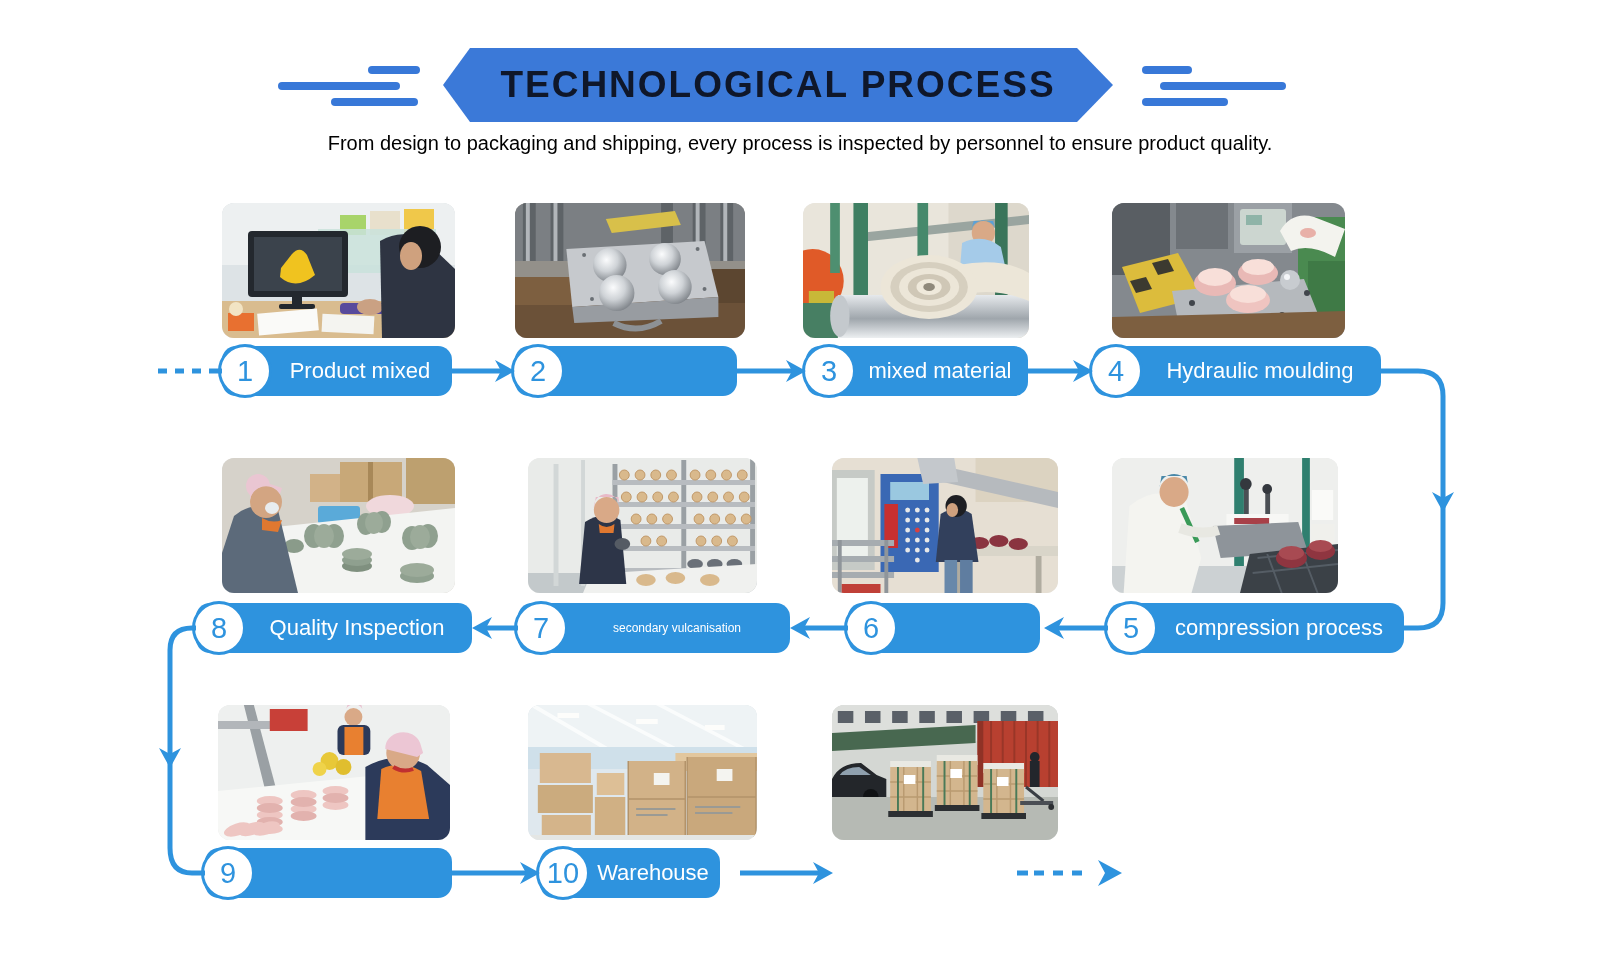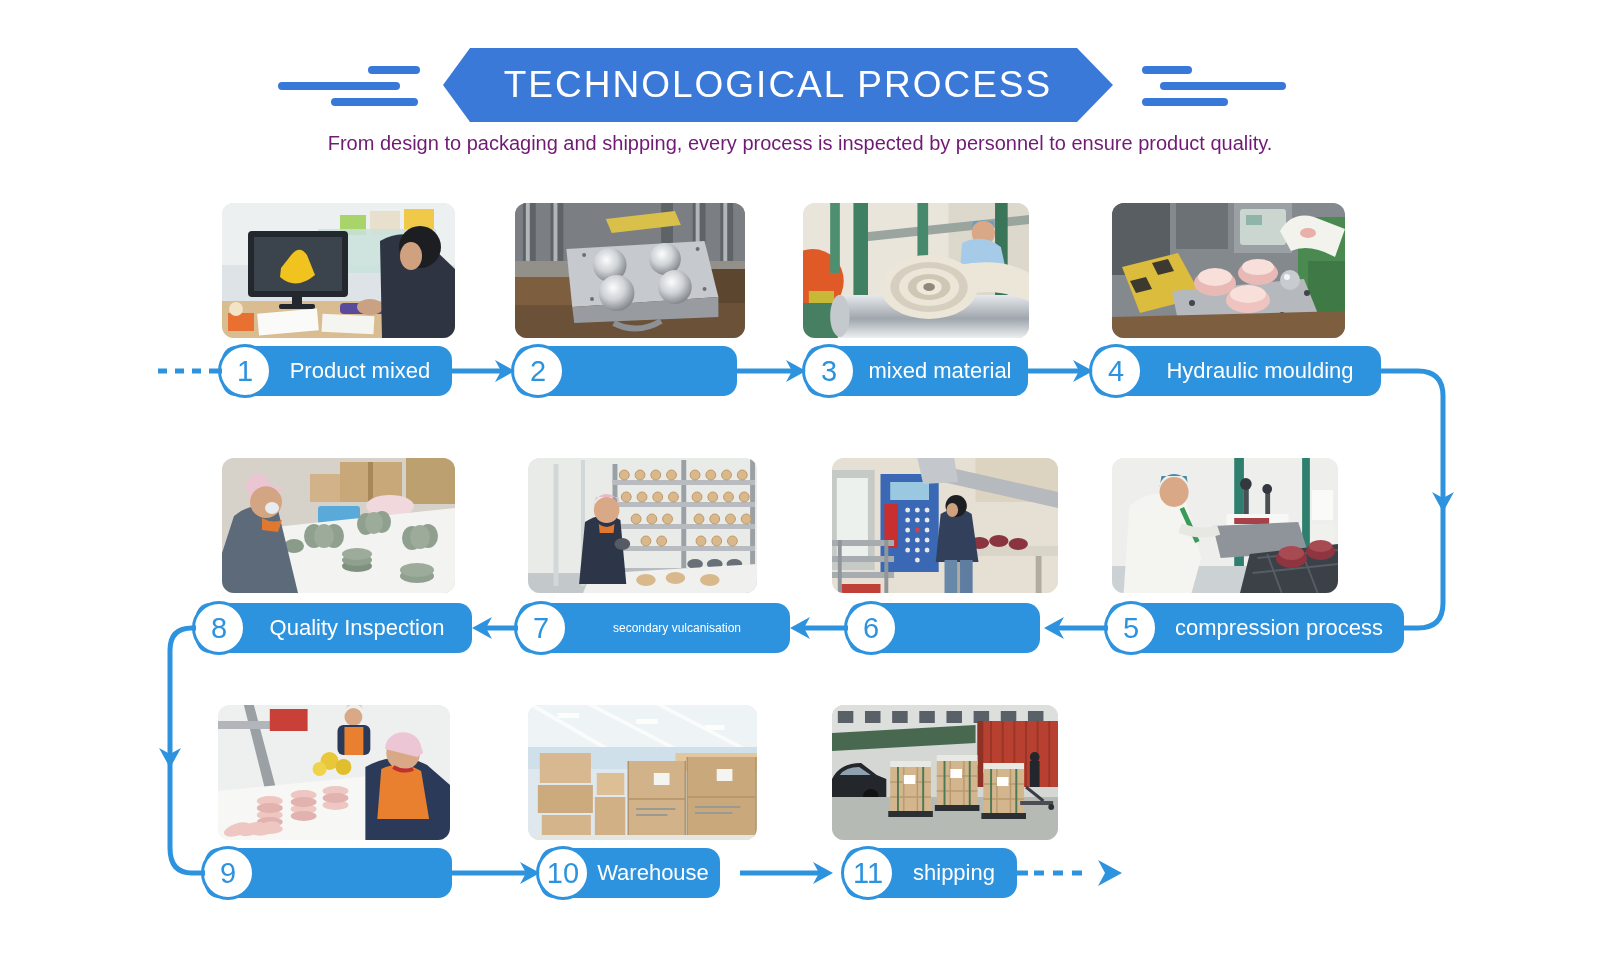--- a/index.html
+++ b/index.html
@@ -2,23 +2,23 @@
 <html><head>
 <meta charset="utf-8">
 <style>
   html,body { margin:0; padding:0; background:#ffffff; font-family:"Liberation Sans", sans-serif; }
   .canvas { position:relative; width:1600px; height:968px; background:#ffffff; overflow:hidden; margin:0 auto; }
 
   
   .banner { position:absolute; left:443px; top:48px; width:670px; height:74px; background:#3b79d8;
             clip-path:polygon(0 50%, 27px 0, calc(100% - 36px) 0, 100% 50%, calc(100% - 36px) 100%, 27px 100%);
             display:flex; align-items:center; justify-content:center; }
-  .banner-text { color:#ffffff; font-size:37px; letter-spacing:2px; font-weight:400; }
+  .banner-text { color:#0f172a; font-size:37px; letter-spacing:2px; font-weight:700; }
   .sline { position:absolute; height:8px; border-radius:4px; background:#3878d8; }
-  .subtitle { position:absolute; left:0; top:132px; width:100%; text-align:center; font-size:20px; color:#701a75; }
+  .subtitle { position:absolute; left:0; top:132px; width:100%; text-align:center; font-size:20px; color:#000000; }
 
   
   .photo { position:absolute; border-radius:12px; overflow:hidden; background:#e8e8e8; }
   .photo svg { display:block; width:100%; height:100%; }
 
   
   .pill { position:absolute; height:50px; background:#2e93de; border-radius:14px; }
   .num  { position:absolute; left:-4px; top:-2px; width:54px; height:54px; box-sizing:border-box;
           background:#ffffff; border:3px solid #2e93de; border-radius:50%;
           display:flex; align-items:center; justify-content:center;
@@ -531,24 +531,20 @@
     <div class="plabel">compression process</div>
   </div>
 
   <div class="pill" style="left:205px;top:848px;width:247px">
     <div class="num">9</div>
   </div>
   <div class="pill" style="left:540px;top:848px;width:180px">
     <div class="num">10</div>
     <div class="plabel">Warehouse</div>
   </div>
-  <div class="pill" style="left:845px;top:848px;width:172px">
-    <div class="num">11</div>
-    <div class="plabel">shipping</div>
-  </div>
 
   <svg class="flow-overlay">
     <g stroke="#2e93de" stroke-width="5" fill="none">
 
       <path d="M158,371 H210" stroke-dasharray="9 8"></path>
       <path d="M210,371 H222"></path>
 
       <path d="M452,371 H503"></path>
         <path d="M737,371 H794"></path>
         <path d="M1028,371 H1081"></path>

